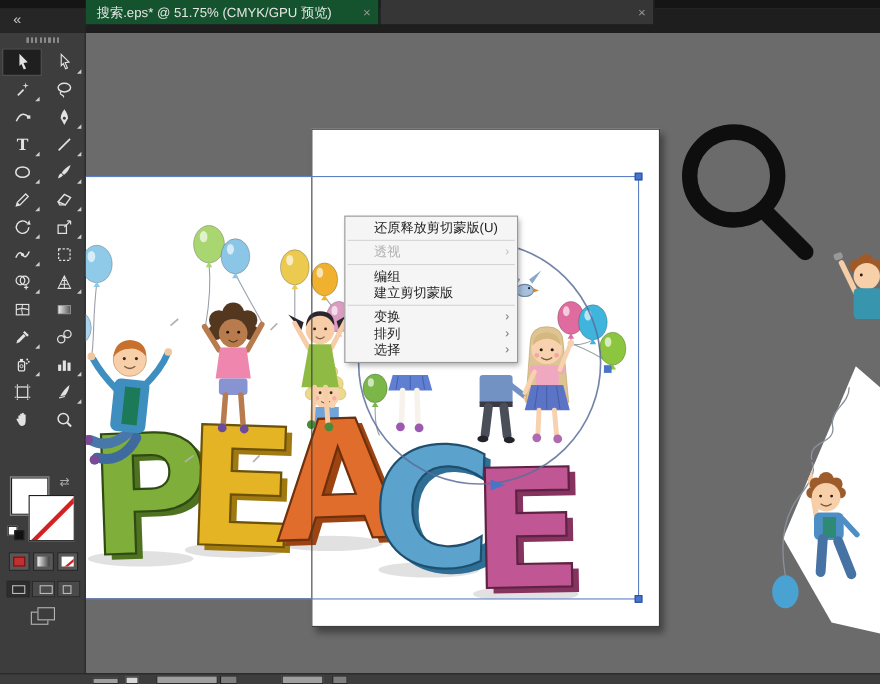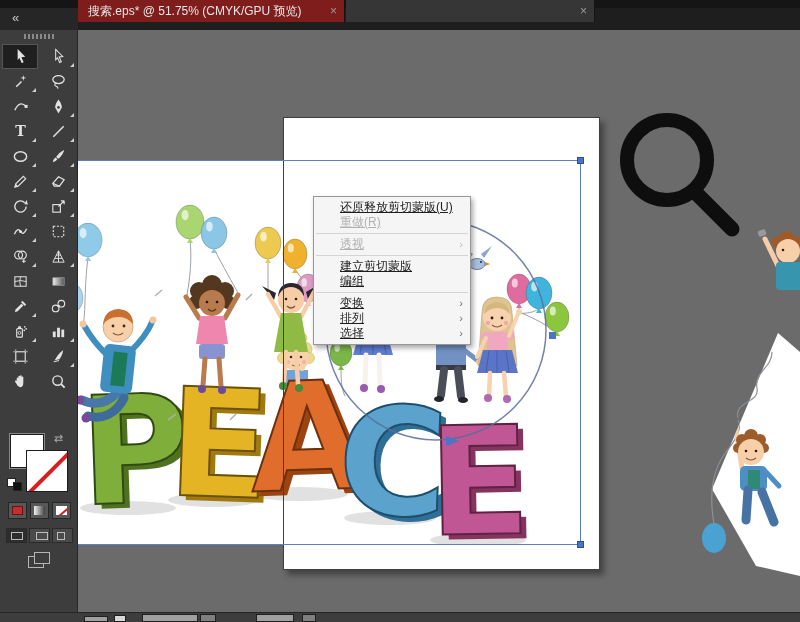--- a/index.html
+++ b/index.html
@@ -8,21 +8,21 @@
   .abs { position:absolute; }
   #stage { position:relative; width:800px; height:622px; }
 
   
   #topstrip { left:0; top:0; width:800px; height:8px; background:#151515; }
   #tabbar   { left:0; top:8px; width:800px; height:22px; background:#1e1e1e; }
   #panel-header { left:0; top:8px; width:78px; height:22px; background:#262626; color:#c8c8c8;
                   font-size:13px; line-height:20px; padding-left:12px; }
   .tab { position:absolute; top:0; height:22px; font-size:12px; line-height:22px;
          padding:0 22px 0 10px; white-space:nowrap; overflow:hidden; border-right:1px solid #141414; }
-  .tab.active { background:#7f1d1d; color:#e6e6e6; }
+  .tab.active { background:#14532d; color:#e6e6e6; }
   .tab.inactive { background:#363636; color:#9d9d9d; }
   .tab .close { position:absolute; right:7px; top:0; font-size:12px; color:#9a9a9a; cursor:default; }
 
   
   #toolpanel { left:0; top:30px; width:78px; height:582px; background:#3d3d3d; border-right:1px solid #272727; }
   #grip { left:24px; top:34px; width:30px; height:5px;
           background:repeating-linear-gradient(90deg,#8a8a8a 0 2px,transparent 2px 4px); }
   .tool { position:absolute; width:36px; height:25px; display:flex; align-items:center; justify-content:center; }
   .tool.active { background:#1f1f1f; border:1px solid #555; }
   .tool .fly { position:absolute; right:2px; bottom:2px; width:0; height:0;
@@ -56,21 +56,21 @@
                  font-size:28px; color:#101010; white-space:nowrap; z-index:3; }
   #artsvg { left:0; top:0; width:800px; height:622px; z-index:4; pointer-events:none; }
 
   
   .sel-line { position:absolute; background:#5d7fc6; z-index:7; }
   .sel-handle { position:absolute; width:7px; height:7px; background:#4a74c8; border:1px solid #27509e; z-index:8; }
 
   
   #ctxmenu { left:313px; top:196px; width:158px; background:#f5f5f5; border:1px solid #979797;
              box-shadow:2px 3px 5px rgba(0,0,0,.35); z-index:20; padding:3px 0; }
-  .mi { position:relative; height:15px; line-height:15px; font-size:12px; padding-left:26px; color:#1e1e1e; white-space:nowrap;text-decoration:underline; }
+  .mi { position:relative; height:15px; line-height:15px; font-size:12px; padding-left:26px; color:#1e1e1e; white-space:nowrap; }
   .mi.disabled { color:#b2b2b2; }
   .mi .arrow { position:absolute; right:7px; top:0; font-size:11px; color:#6e6e6e; }
   .mi.disabled .arrow { color:#bdbdbd; }
   .msep { height:1px; background:#d4d4d4; margin:3px 2px; }
 
   
   #statusbar { left:0; top:612px; width:800px; height:10px; background:#3d3d3d; border-top:1px solid #262626; z-index:9; }
   .sb-box { position:absolute; background:#9f9f9f; border:1px solid #1f1f1f; }
 </style>
 </head>
@@ -373,26 +373,25 @@
   <div id="artboard-border" class="abs"></div>
 
   <div class="sel-line abs" style="left:78px;  top:160px; width:502px; height:1px;"></div>
   <div class="sel-line abs" style="left:580px; top:160px; width:1px; height:384px;"></div>
   <div class="sel-line abs" style="left:78px;  top:544px; width:503px; height:1px;"></div>
   <div class="sel-handle abs" style="left:577px; top:157px;"></div>
   <div class="sel-handle abs" style="left:577px; top:541px;"></div>
 
   <div id="ctxmenu" class="abs">
       <div class="mi"><span>还原释放剪切蒙版(U)</span></div>
-      <div class="mi disabled"><span>重做(R)</span></div>
       <div class="msep"></div>
       <div class="mi disabled"><span>透视</span><span class="arrow">›</span></div>
       <div class="msep"></div>
+      <div class="mi"><span>编组</span></div>
       <div class="mi"><span>建立剪切蒙版</span></div>
-      <div class="mi"><span>编组</span></div>
       <div class="msep"></div>
       <div class="mi"><span>变换</span><span class="arrow">›</span></div>
       <div class="mi"><span>排列</span><span class="arrow">›</span></div>
       <div class="mi"><span>选择</span><span class="arrow">›</span></div>
     </div>
 
   <div id="toolpanel" class="abs"></div>
   <div id="grip" class="abs"></div>
   <div id="tools-root">
       <div class="tool abs active" style="left: 2px; top: 44px;">

